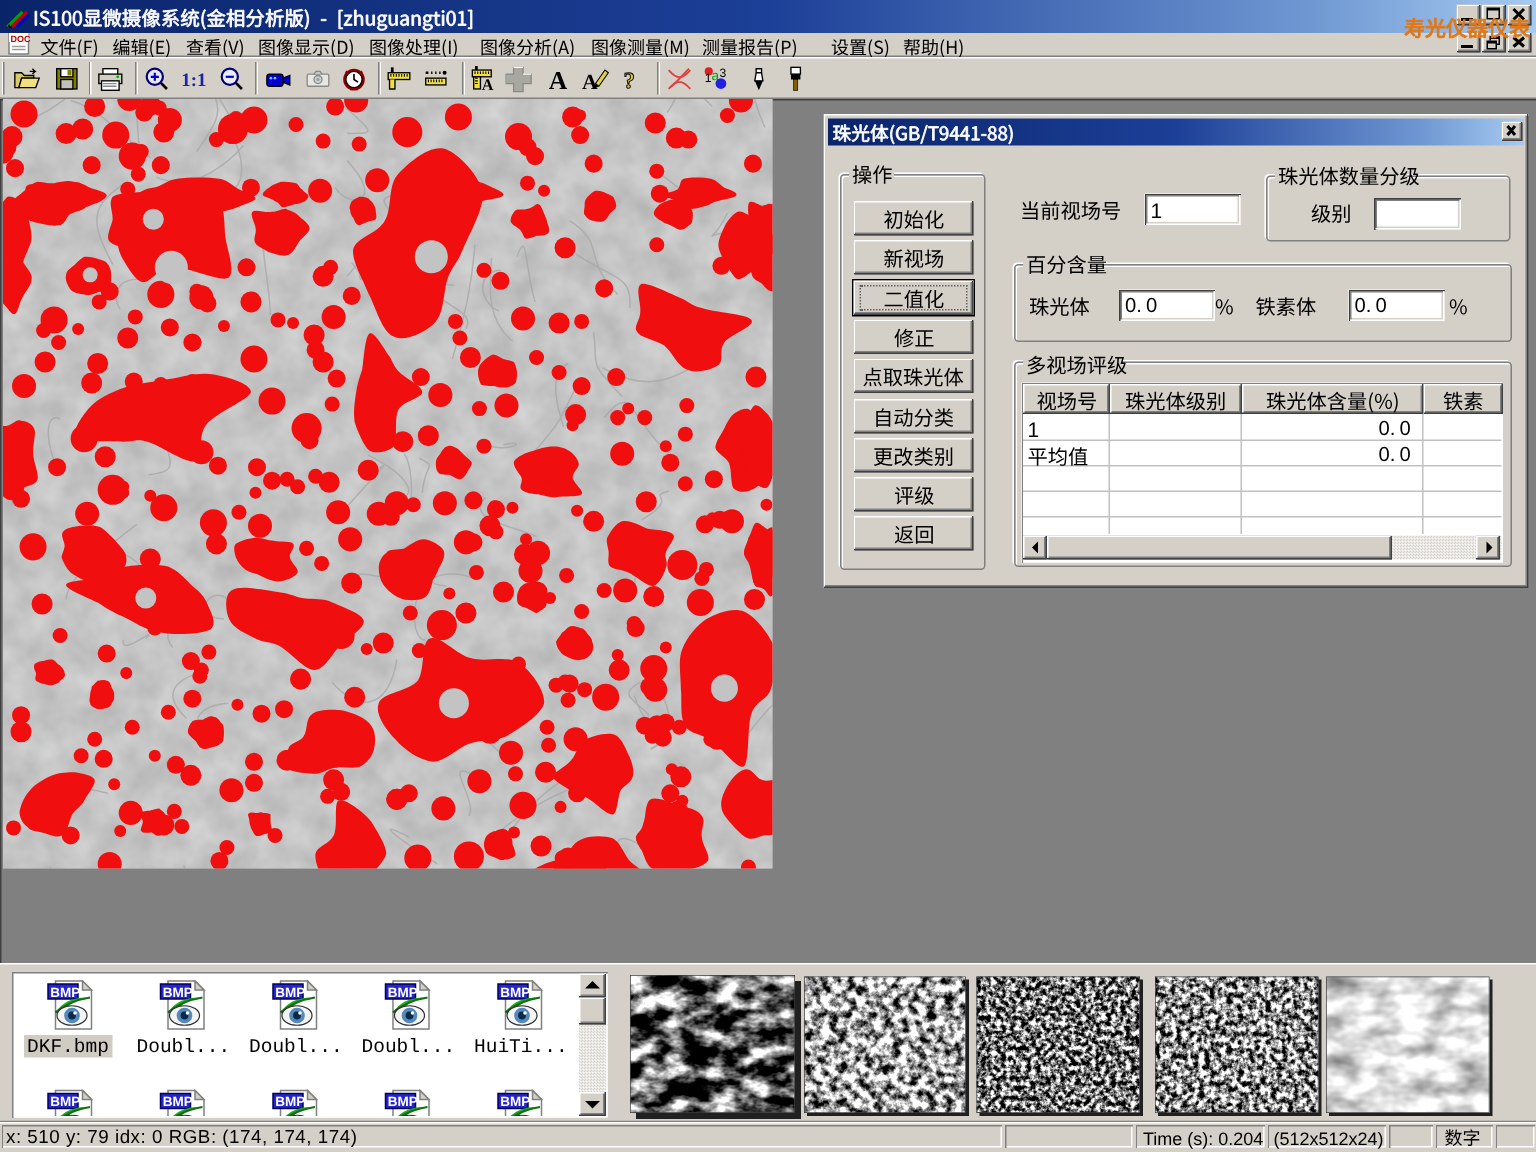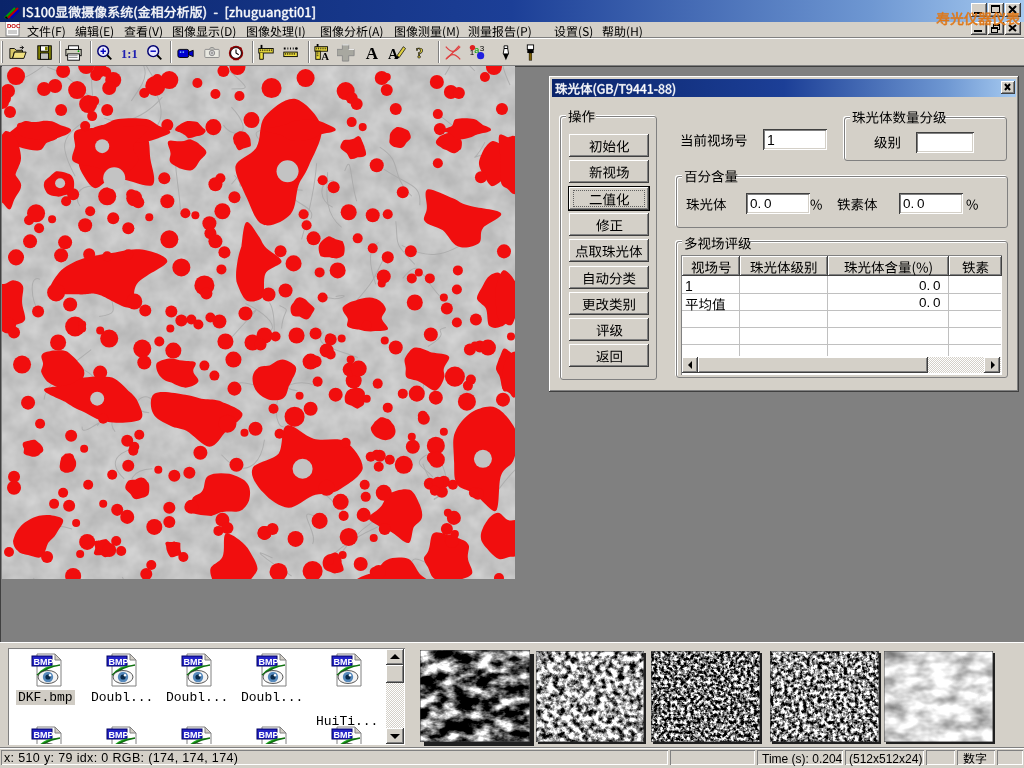--- a/index.html
+++ b/index.html
@@ -1130,21 +1130,21 @@
 <path d="M24 1 l6 6 h-6 Z" fill="#d4d0c8" stroke="#808080"></path>
 <rect x="1" y="3" width="20" height="10" fill="#2525c8" stroke="#000060"></rect>
 <text x="2.5" y="11.5" font-size="9" font-weight="bold" fill="#fff" font-family="Liberation Sans">BMP</text>
 <path d="M6 22 Q13 11 29 12 Q18 12 10 23 Z" fill="#22aa22"></path>
 <path d="M6 22 Q16 14 29 12" fill="none" stroke="#107010" stroke-width="1.5"></path>
 <ellipse cx="17" cy="24" rx="10" ry="6.5" fill="#f4f4f4" stroke="#303030" stroke-width="0.8"></ellipse>
 <circle cx="17" cy="24" r="5.2" fill="#5588bb"></circle>
 <circle cx="17" cy="24" r="2.6" fill="#0a2a4a"></circle>
 <circle cx="19" cy="22.3" r="1.2" fill="#fff"></circle>
 </svg>
-<div class="abs" style="left:314px;top:714px;font:13px 'Liberation Mono';color:#000;padding:0 2px">HuiTi...</div>
+<div class="abs" style="left:314px;top:690px;font:13px 'Liberation Mono';color:#000;padding:0 2px">HuiTi...</div>
 <svg class="abs" style="left:331px;top:726px" width="34" height="18" viewBox="0 0 34 18">
 <path d="M6 1 h18 l6 6 v26 h-24 Z" fill="#fff" stroke="#808080"></path>
 <path d="M24 1 l6 6 h-6 Z" fill="#d4d0c8" stroke="#808080"></path>
 <rect x="1" y="3" width="20" height="10" fill="#2525c8" stroke="#000060"></rect>
 <text x="2.5" y="11.5" font-size="9" font-weight="bold" fill="#fff" font-family="Liberation Sans">BMP</text>
 <path d="M6 22 Q13 11 29 12 Q18 12 10 23 Z" fill="#22aa22"></path>
 <path d="M6 22 Q16 14 29 12" fill="none" stroke="#107010" stroke-width="1.5"></path>
 <ellipse cx="17" cy="24" rx="10" ry="6.5" fill="#f4f4f4" stroke="#303030" stroke-width="0.8"></ellipse>
 <circle cx="17" cy="24" r="5.2" fill="#5588bb"></circle>
 <circle cx="17" cy="24" r="2.6" fill="#0a2a4a"></circle>

